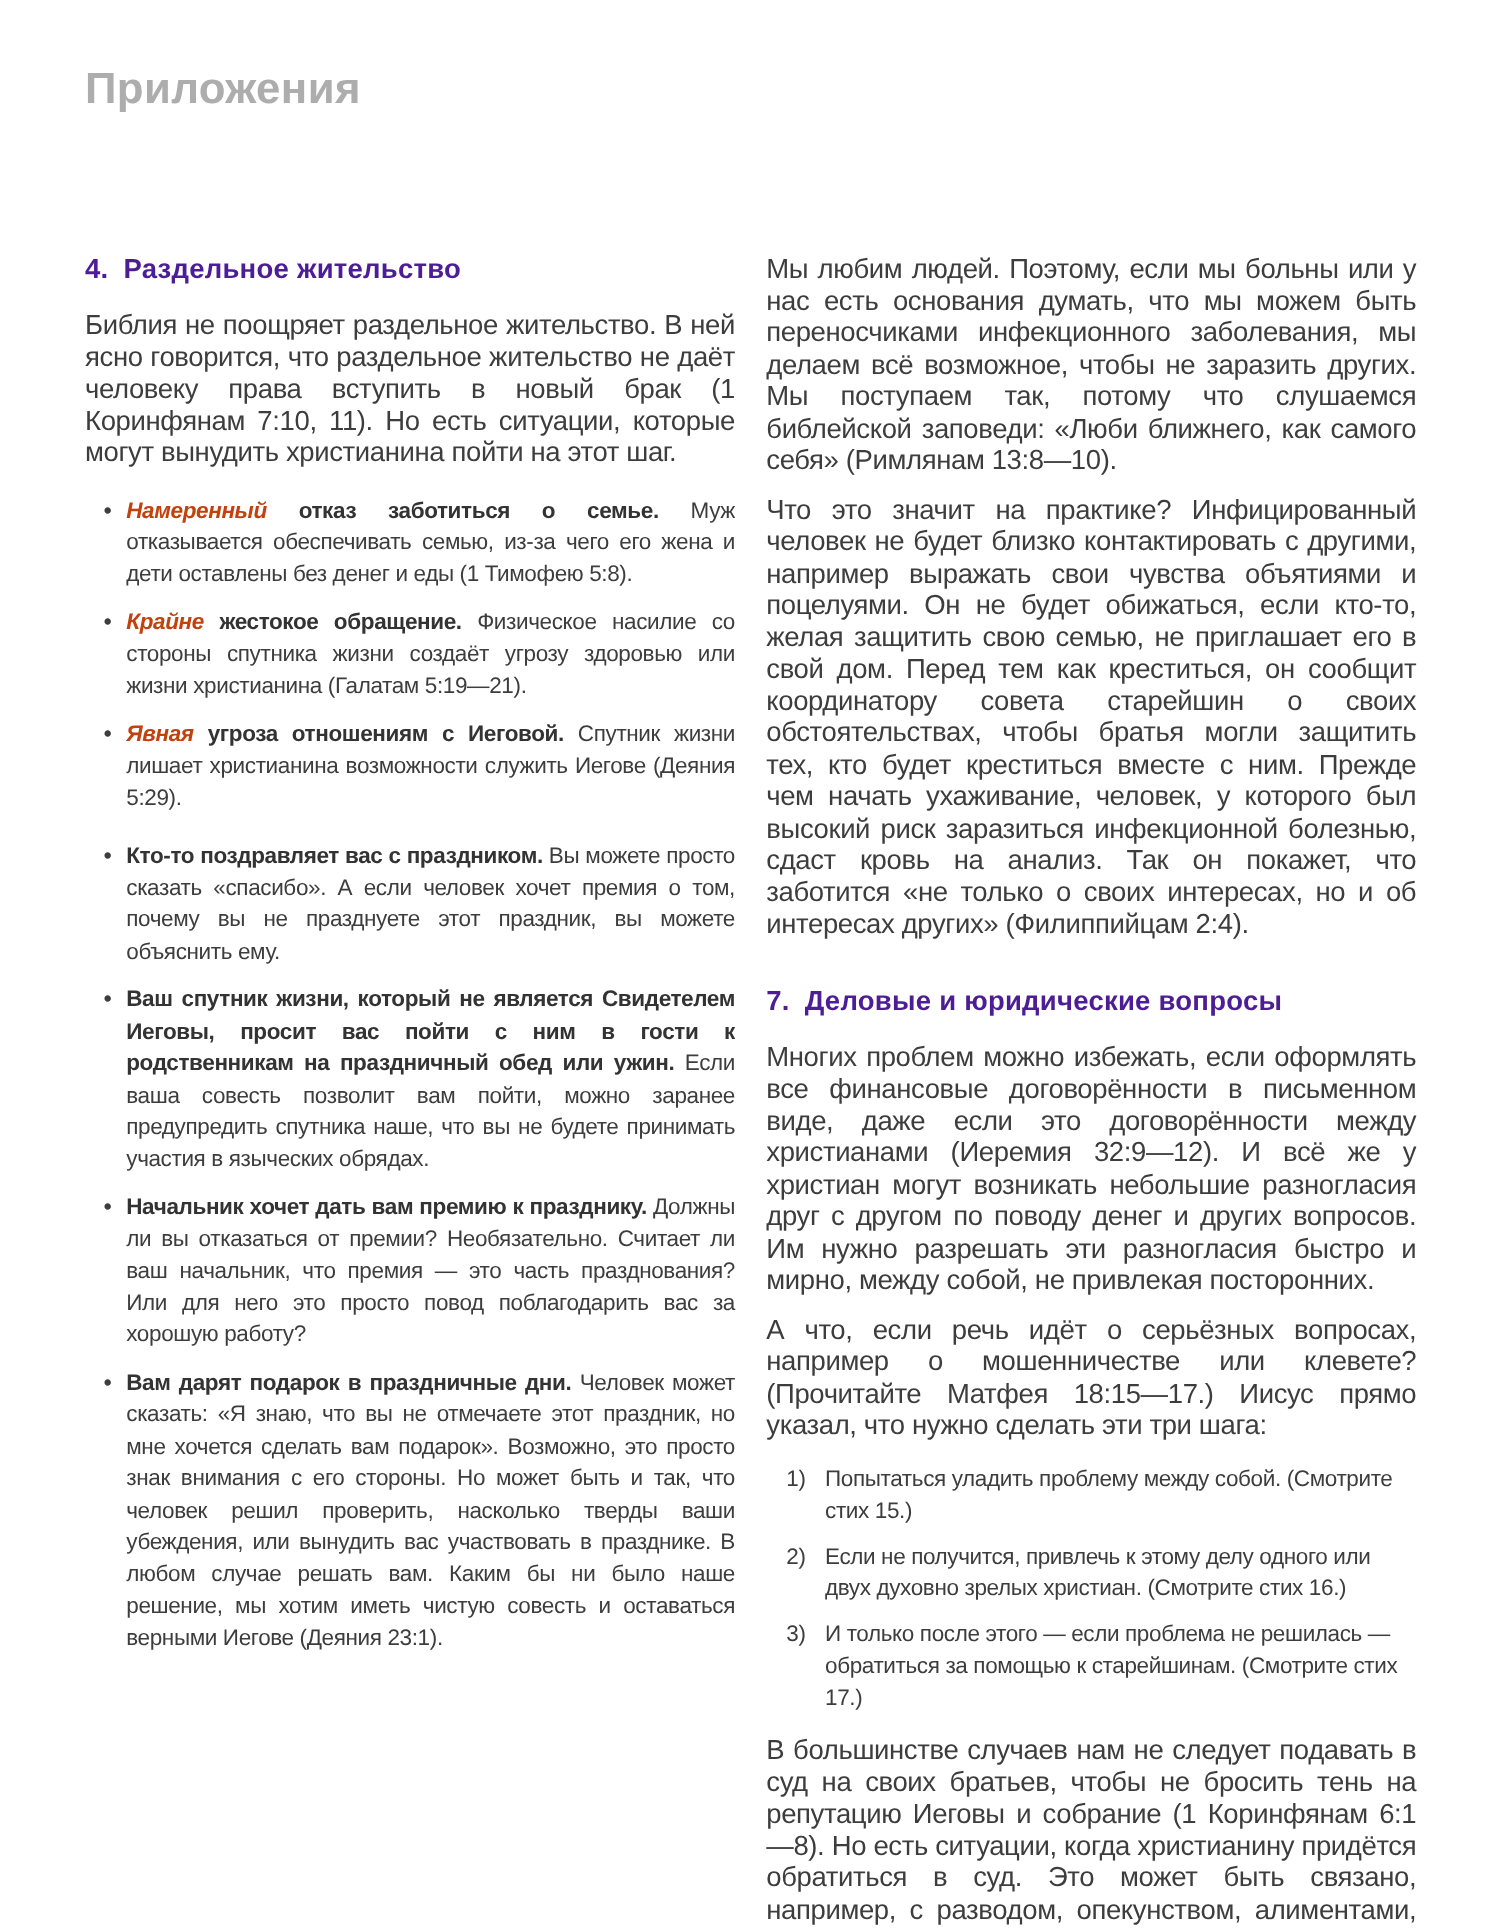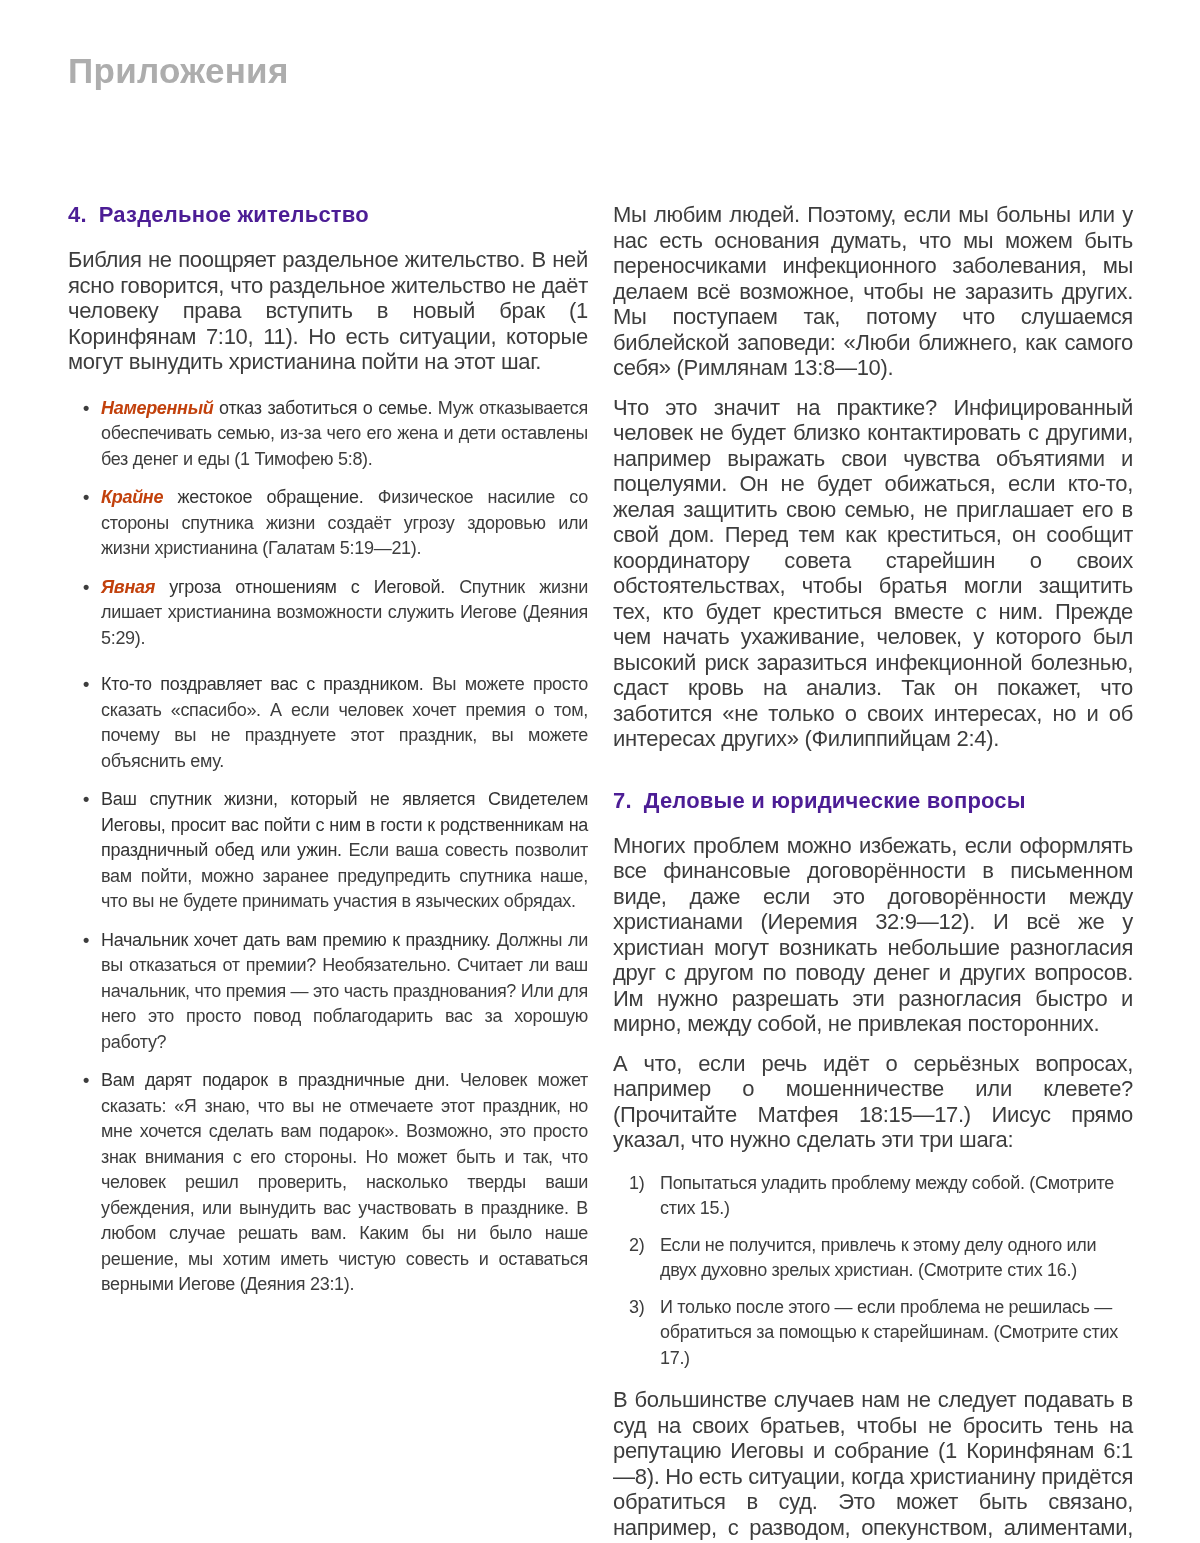--- a/index.html
+++ b/index.html
@@ -69,21 +69,21 @@
     text-align: justify;
   }
   .bullet-marker {
     position: absolute;
     left: 15px;
     top: 0;
     font-weight: 700;
     color: #3d3d3d;
   }
   .em-lead { font-weight: 700; font-style: italic; color: #c2410c; }
-  .bold-lead { font-weight: 400; color: #333; }
+  .bold-lead { font-weight: 700; color: #333; }
   ol.steps {
     list-style: none;
     margin: 18px 0 16px 0;
     padding: 0;
   }
   ol.steps li {
     position: relative;
     padding-left: 47px;
     margin-bottom: 11px;
     font-size: 18px;

